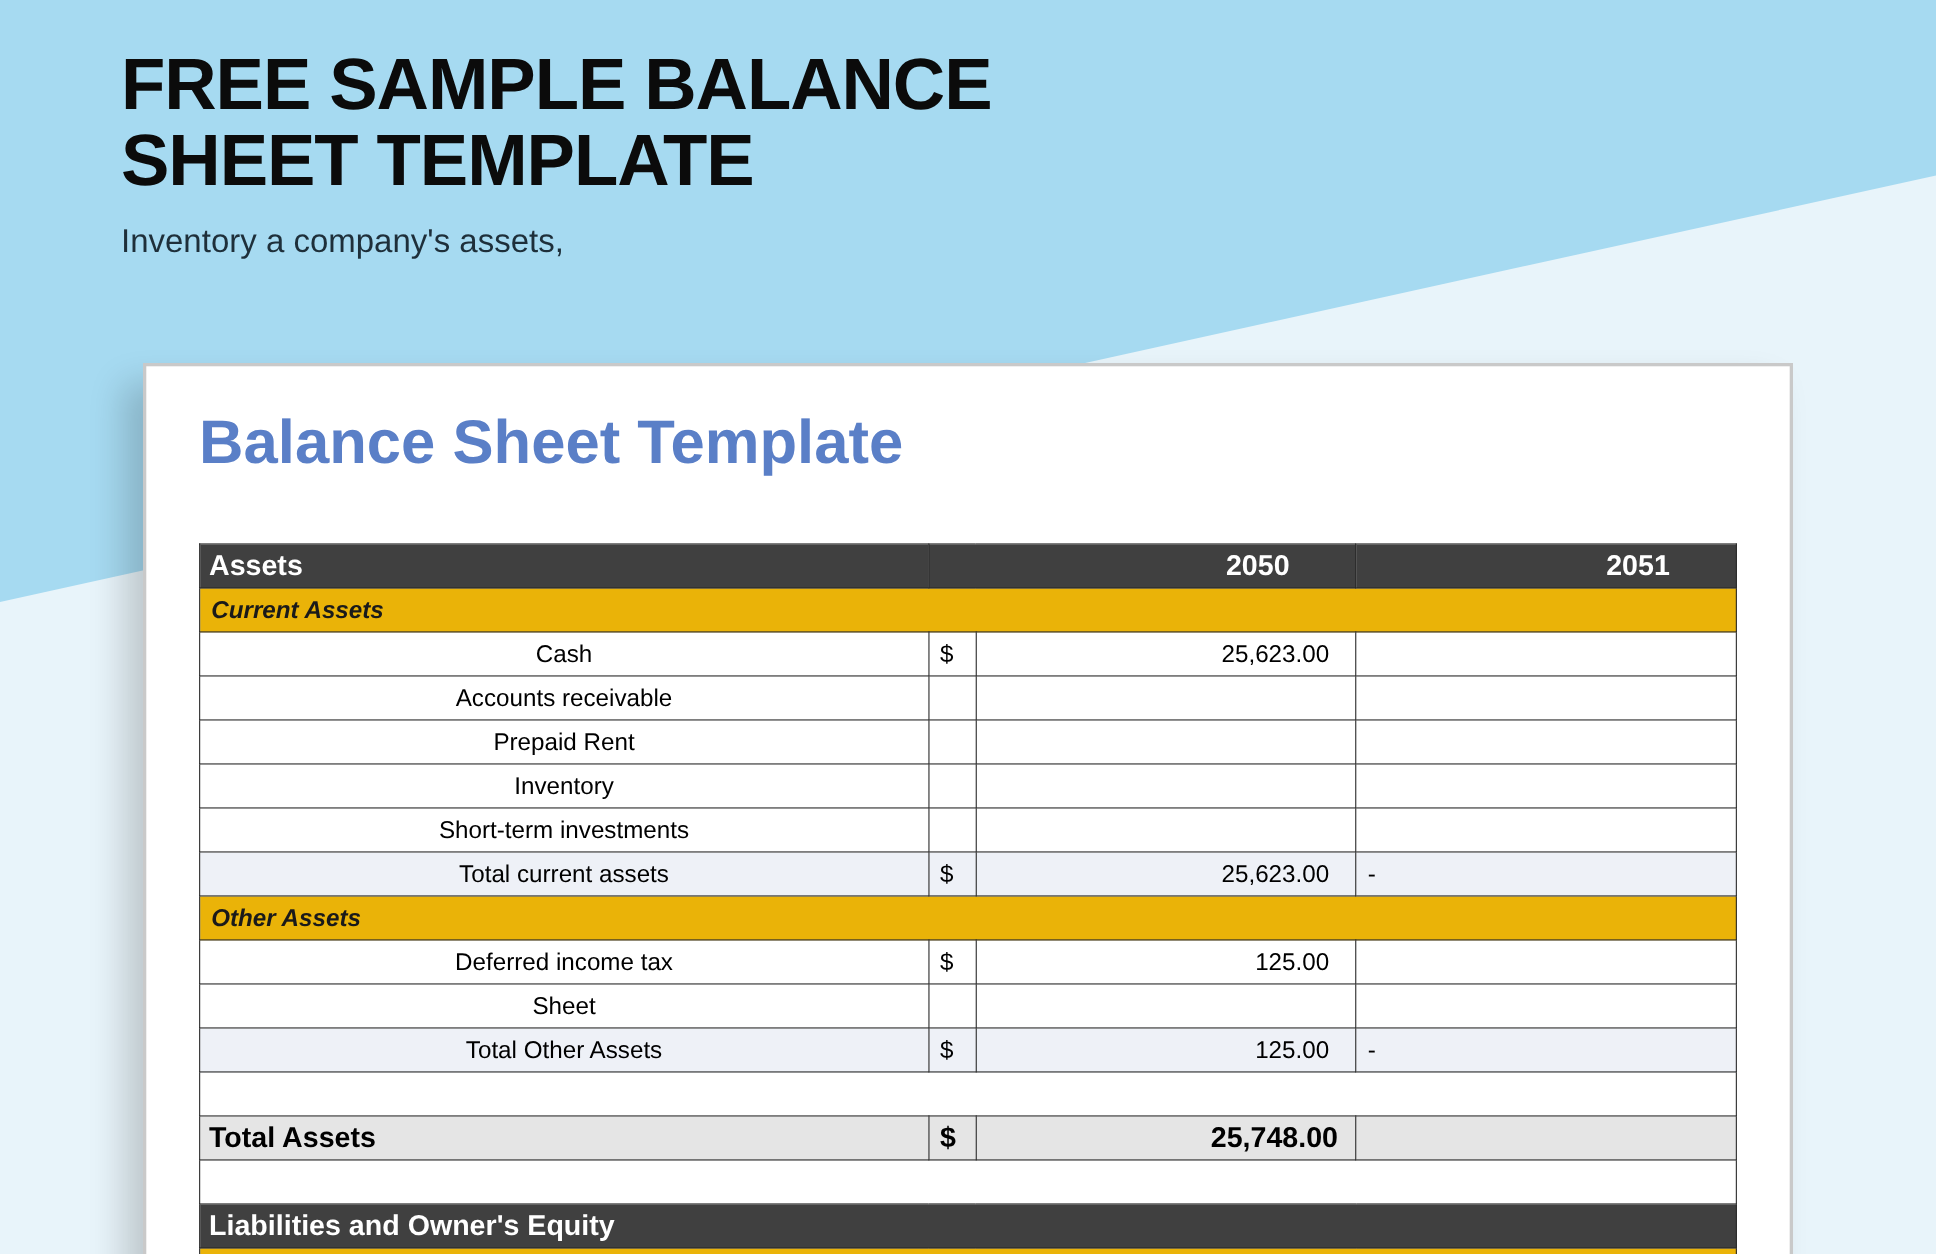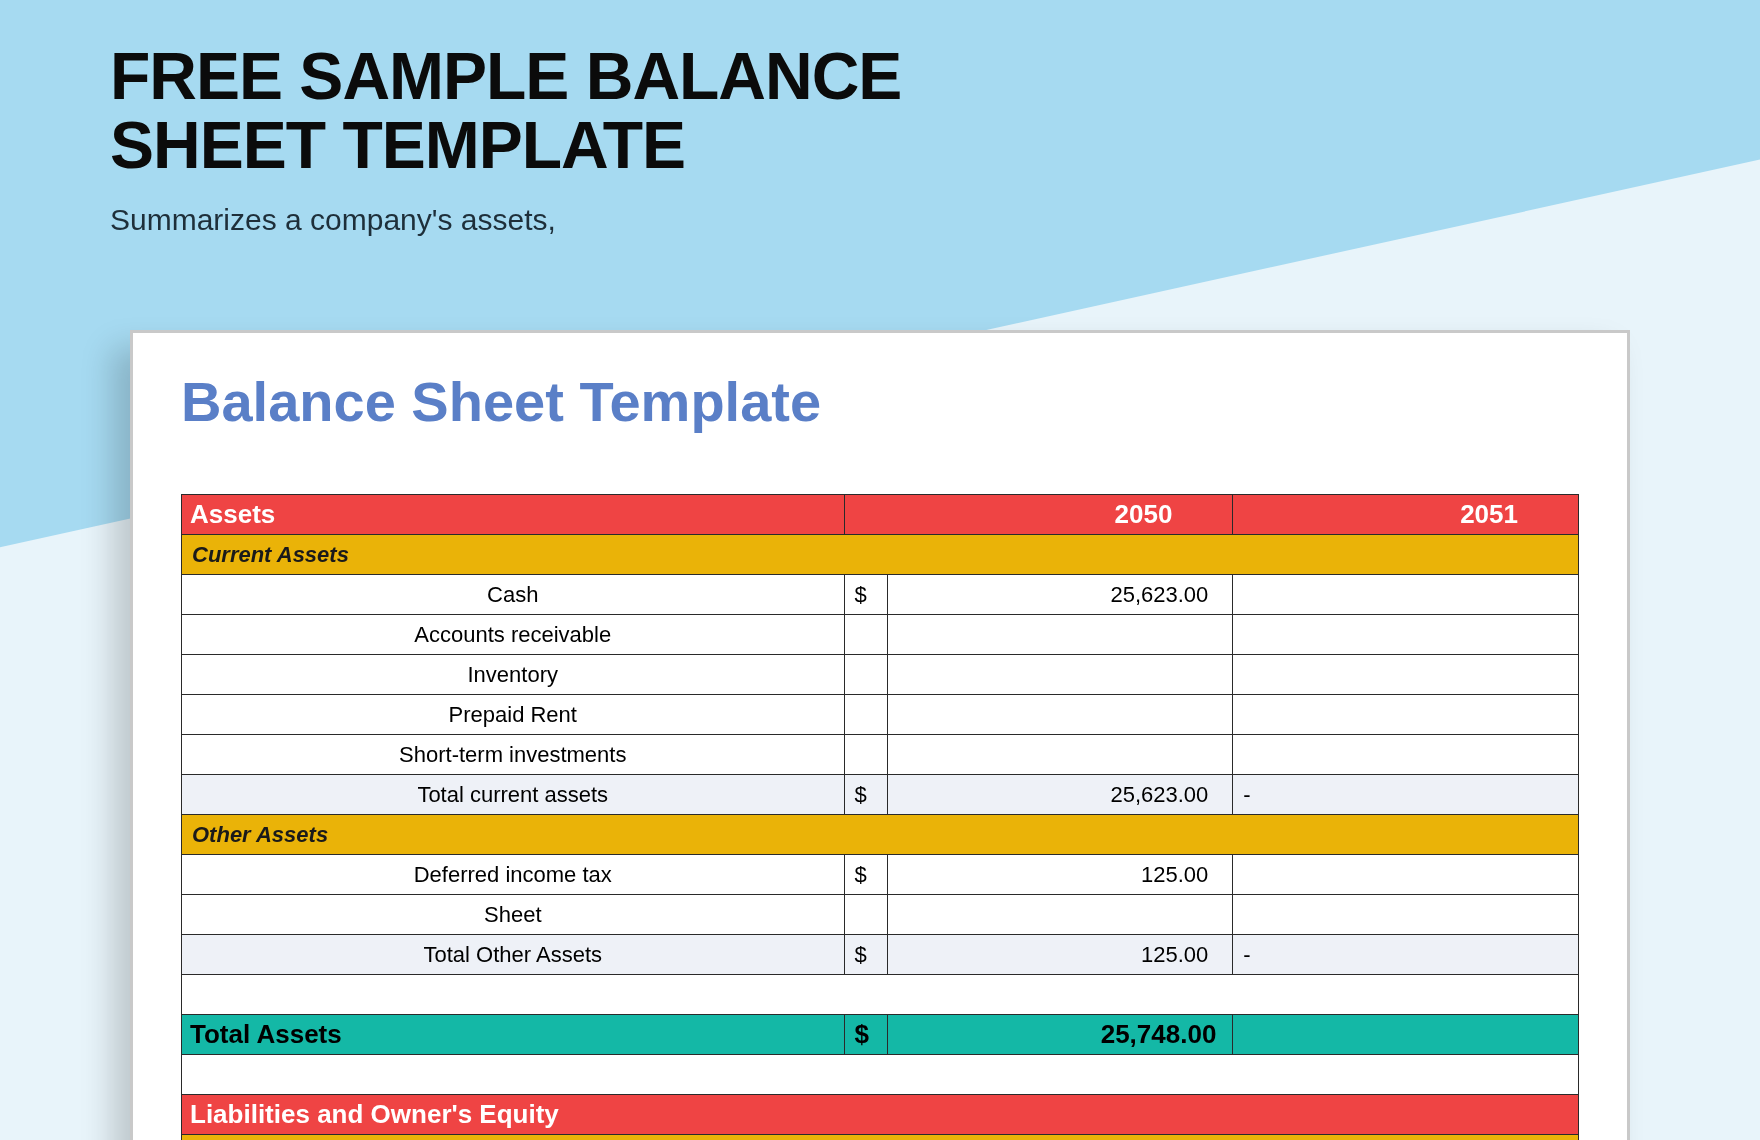--- a/index.html
+++ b/index.html
@@ -60,21 +60,21 @@
     border-collapse: collapse;
     font-size: 22px;
   }
   table.bs td, table.bs th {
     border: 1px solid #2a2a2a;
     height: 40px;
     padding: 4px 10px;
     vertical-align: middle;
   }
   .hdr-row td {
-    background: #ef4444;
+    background: #404040;
     color: #ffffff;
     font-weight: 700;
     font-size: 26px;
   }
   .hdr-row .hdr-label { text-align: left; padding-left: 8px; }
   .hdr-row .hdr-year  { text-align: right; padding-right: 60px; }
   .subhdr-row td {
     background: #eab308;
     font-style: italic;
     font-weight: 700;
@@ -83,21 +83,21 @@
   }
   .line-row td { background: #ffffff; }
   .line-row .lbl { text-align: center; font-weight: 400; }
   .line-row .cur { text-align: left; width: 36px; }
   .line-row .val { text-align: right; padding-right: 24px; }
   .total-row td { background: #eef1f7; }
   .total-row .lbl { text-align: center; padding-right: 10px; }
   .total-row .cur { text-align: left; }
   .total-row .val { text-align: right; padding-right: 24px; }
   .grand-row td {
-    background: #14b8a6;
+    background: #e5e5e5;
     font-weight: 700;
     font-size: 26px;
     height: 56px;
   }
   .grand-row .lbl { text-align: left; padding-left: 8px; }
   .grand-row .cur { text-align: left; }
   .grand-row .val { text-align: right; padding-right: 16px; }
   .spacer td { border: none; height: 22px; }
   .col-label { width: 46%; }
   .col-cur   { width: 3%; }
@@ -108,21 +108,21 @@
 
 <div class="stage">
   <div class="bg-top"></div>
 
   <div class="headline">
     <span>FREE SAMPLE BALANCE</span><br>
     <span>SHEET TEMPLATE</span>
   </div>
 
   <div class="subhead">
-    <span>Summarizes a company's assets,</span><br>
+    <span>Inventory a company's assets,</span><br>
   </div>
 
   <div class="sheet-wrap">
     <div class="sheet-title">Balance Sheet Template</div>
 
     <table class="bs">
       <colgroup>
         <col class="col-label">
           <col class="col-cur">
           <col class="col-val">
@@ -146,27 +146,27 @@
         <td class="val">25,623.00</td>
         <td class="val"></td>
       </tr>
       <tr class="line-row">
         <td class="lbl">Accounts receivable</td>
         <td class="cur"></td>
         <td class="val"></td>
         <td class="val"></td>
       </tr>
       <tr class="line-row">
+        <td class="lbl">Prepaid Rent</td>
+        <td class="cur"></td>
+        <td class="val"></td>
+        <td class="val"></td>
+      </tr>
+      <tr class="line-row">
         <td class="lbl">Inventory</td>
-        <td class="cur"></td>
-        <td class="val"></td>
-        <td class="val"></td>
-      </tr>
-      <tr class="line-row">
-        <td class="lbl">Prepaid Rent</td>
         <td class="cur"></td>
         <td class="val"></td>
         <td class="val"></td>
       </tr>
       <tr class="line-row">
         <td class="lbl">Short-term investments</td>
         <td class="cur"></td>
         <td class="val"></td>
         <td class="val"></td>
       </tr>

